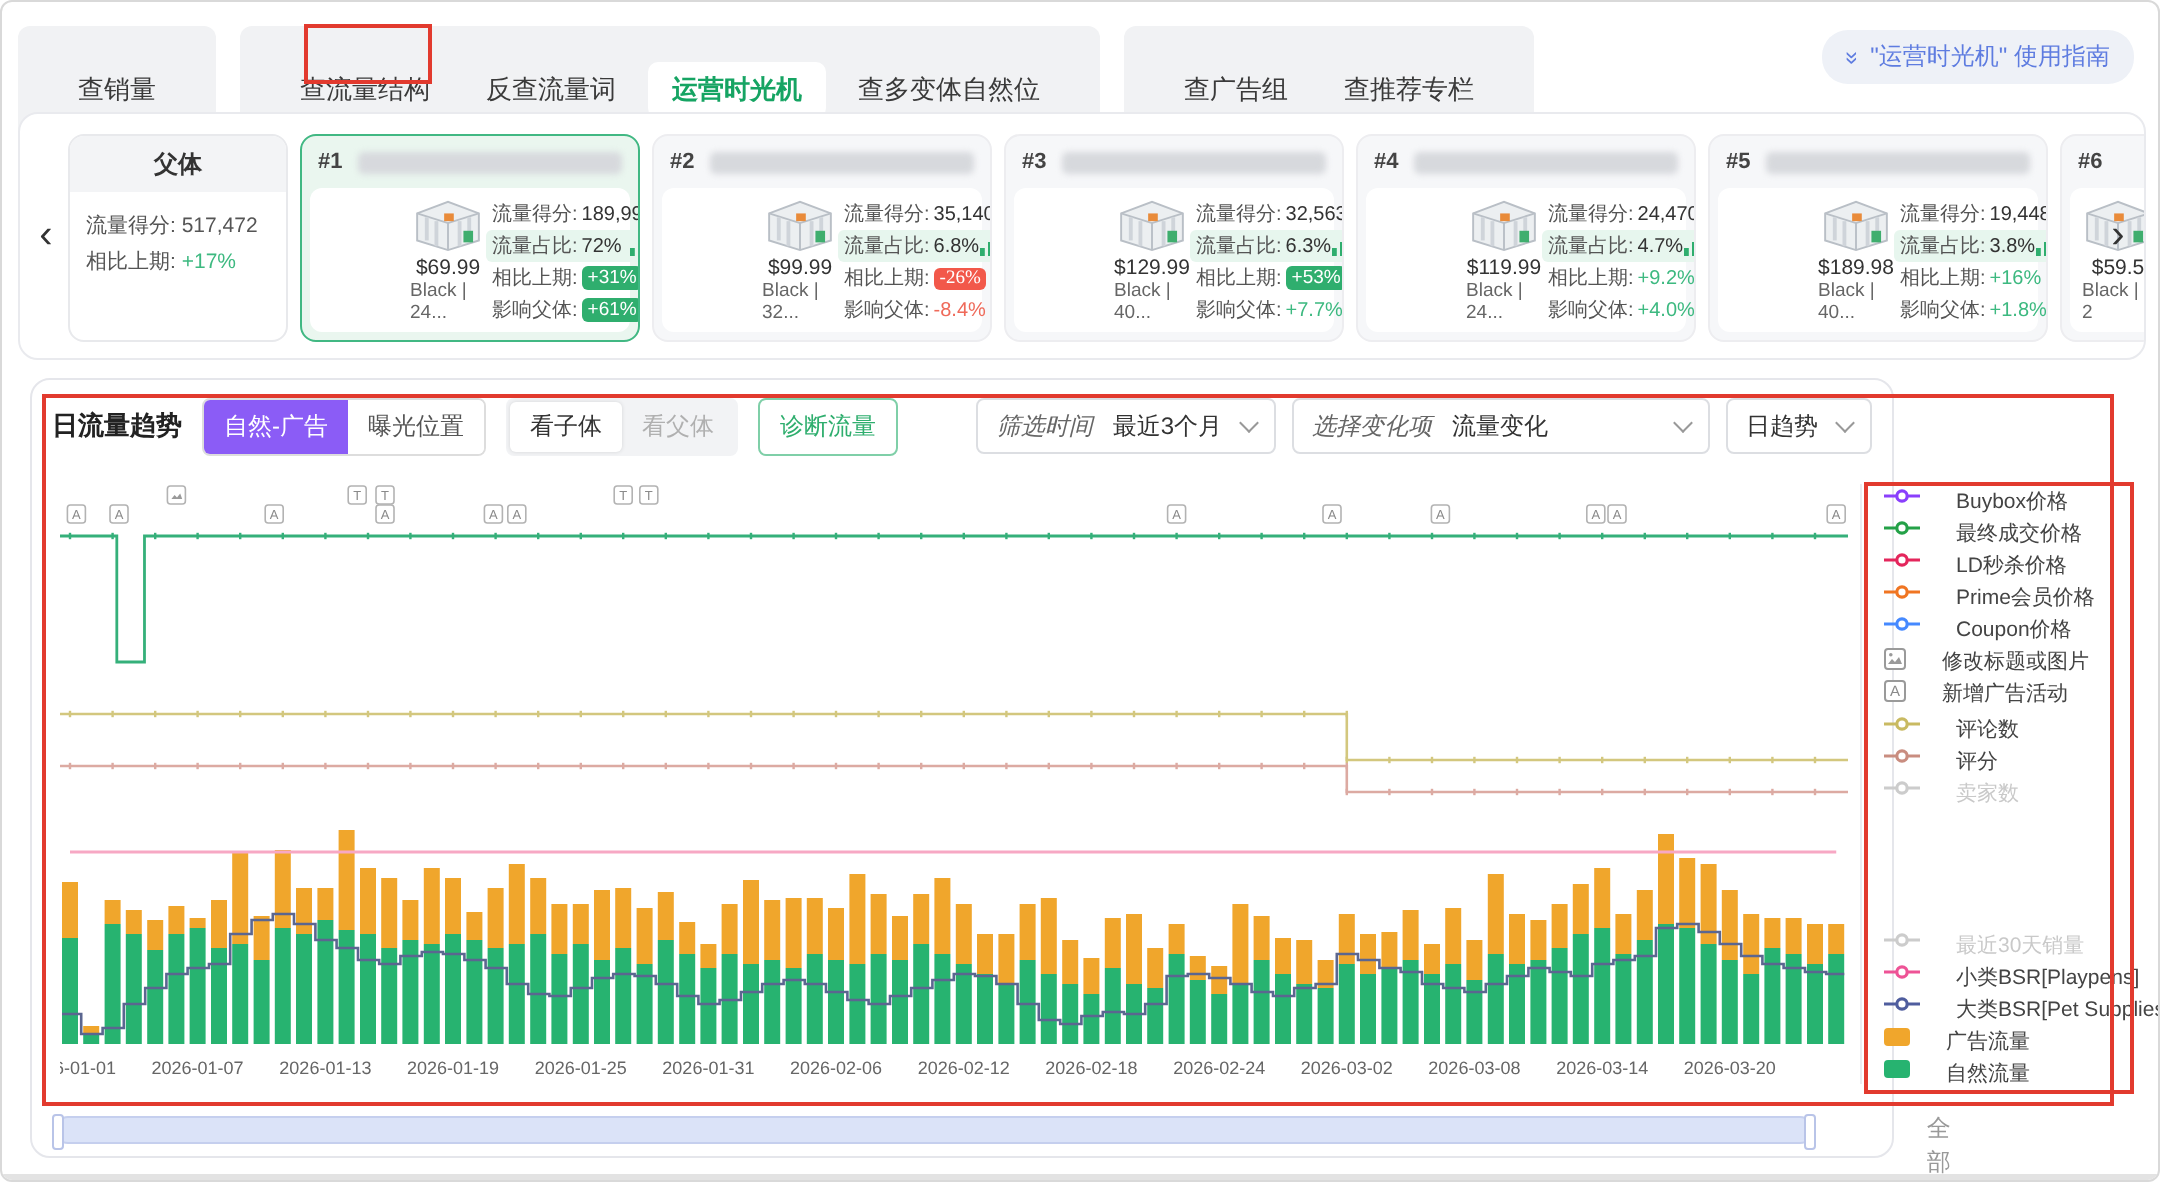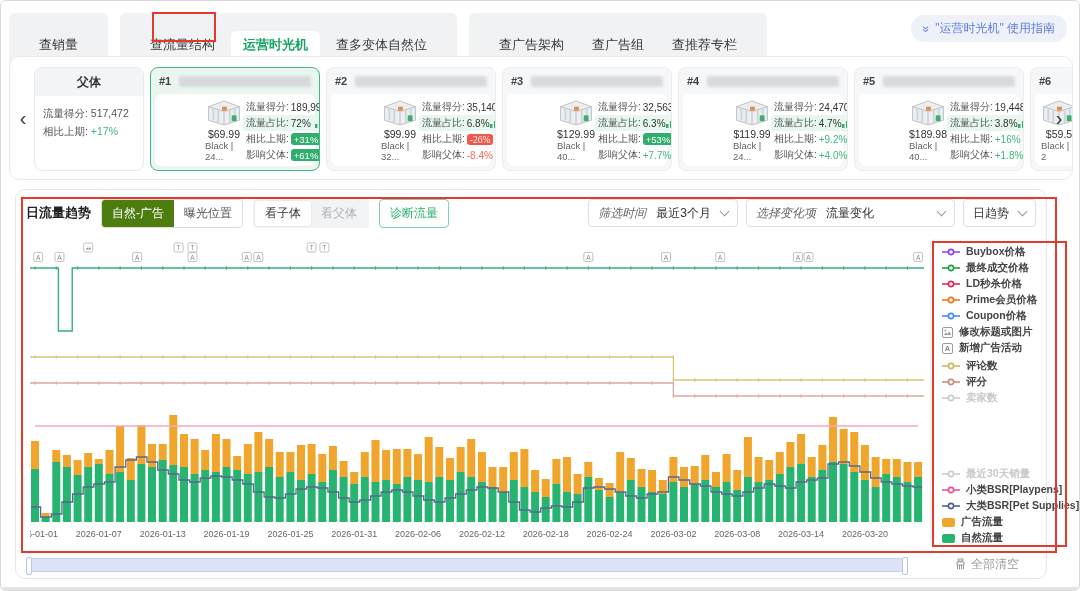--- a/index.html
+++ b/index.html
@@ -45,42 +45,42 @@
   .stat-row .lab { color:#555; }
   .stat-row .val { margin-left:2px; color:#333; }
   .share-ico { margin-left:auto; }
   .badge-green { background:#2fae6e; color:#fff; border-radius:3px; padding:0.5px 3px; font-size:9.5px; }
   .badge-red   { background:#f2584a; color:#fff; border-radius:3px; padding:0.5px 3px; font-size:9.5px;font-family:Liberation Serif, serif; }
   .text-green  { color:#3db980; }
   .text-red    { color:#ef6a5a; }
   .card.cut { width:52px; border-radius:8px 0 0 8px; }
 
   
-  .panel { position:absolute; left:14px; top:188px; width:1032px; height:390px;
+  .panel { position:absolute; left:14px; top:188px; width:932px; height:390px;
            border:1px solid #e5e6eb; border-radius:10px; background:#fff; }
   .panel-head { position:absolute; left:10px; right:10px; top:8px; height:30px; display:flex; align-items:center; gap:10px; }
   .chart-title { font-size:13px; font-weight:700; color:#222; }
   .seg { display:flex; border:1px solid #ddd; border-radius:4px; overflow:hidden; }
   .seg .opt { font-size:12px; padding:5px 10px; color:#555; background:#fff; cursor:pointer; white-space:nowrap; }
-  .seg .opt.on { background:#4d7c0f; color:#fff; }
+  .seg .opt.on { background:#8b5cf6; color:#fff; }
   .seg2 { display:flex; background:#f2f3f5; border-radius:4px; padding:2px; }
   .seg2 .opt { font-size:12px; padding:4px 10px; color:#b0b0b0; cursor:pointer; border-radius:3px; white-space:nowrap; }
   .seg2 .opt.on { background:#fff; color:#333; box-shadow:0 0 2px rgba(0,0,0,.12); }
   .btn-outline-green { font-size:12px; color:#2fae6e; border:1px solid #7fcfa8; border-radius:4px; padding:5px 10px; background:#fff; cursor:pointer; white-space:nowrap; }
   .head-right { margin-left:auto; display:flex; gap:8px; align-items:center; }
   .sel-box { display:flex; align-items:center; border:1px solid #dcdee2; border-radius:4px; height:28px; padding:0 9px; font-size:12px; cursor:pointer; background:#fff; white-space:nowrap; }
   .sel-box .slab { color:#666; margin-right:10px;font-style:italic; }
   .sel-box .sval { color:#333; }
   .chev { width:7px; height:7px; border-right:1.5px solid #999; border-bottom:1.5px solid #999; transform:rotate(45deg); margin-left:10px; margin-top:-4px; }
 
   .chart-area { position:absolute; left:14px; top:52px; width:894px; height:300px; cursor:crosshair; }
   .legend-divider { position:absolute; left:914px; top:52px; height:300px; border-left:1px solid #ececf0; }
   .legend { position:absolute; left:926px; top:54px; width:126px; }
   .lg-group { position:absolute; left:0; }
-  .lg-item { display:flex; align-items:center; gap:6px; height:16px; font-size:10.5px; color:#444; cursor:pointer; white-space:nowrap;font-weight:bold; }
+  .lg-item { display:flex; gap:18px; height:16px; font-size:10.5px; color:#444; cursor:pointer; white-space:nowrap; }
   .lg-item.off { color:#c9c9c9; }
 
   
   .brush { position:absolute; left:11px; top:368px; width:880px; height:14px;
            background:#dbe3f8; border:1px solid #c5cfee; border-radius:7px; cursor:grab; }
   .brush .hdl { position:absolute; top:-2px; width:6px; height:18px; background:#fff; border:1px solid #b9c4e8; border-radius:2px; }
   .brush .hdl.l { left:-2px; } .brush .hdl.r { right:-2px; }
   .clear-all { position:absolute; left:938px; top:366px; display:flex; align-items:center; gap:4px;
                font-size:12px; color:#999; cursor:pointer; }
 
@@ -96,25 +96,25 @@
 <body>
 
 <div class="page">
 
   <div class="tabs-row" id="tabs-row">
       <div class="tab-group">
         <div class="tab">查销量</div>
       </div>
       <div class="tab-group">
         <div class="tab">查流量结构</div>
+        <div class="tab">反查流量词</div>
         <div class="tab selected">运营时光机</div>
         <div class="tab">查多变体自然位</div>
       </div>
       <div class="tab-group">
-        <div class="tab">查广告架构</div>
         <div class="tab">查广告组</div>
         <div class="tab">查推荐专栏</div>
       </div>
     </div>
   <div class="guide-pill">
     <span class="dbl-chev">»</span>
     <span>"运营时光机" 使用指南</span>
   </div>
 
   <div class="carousel">

